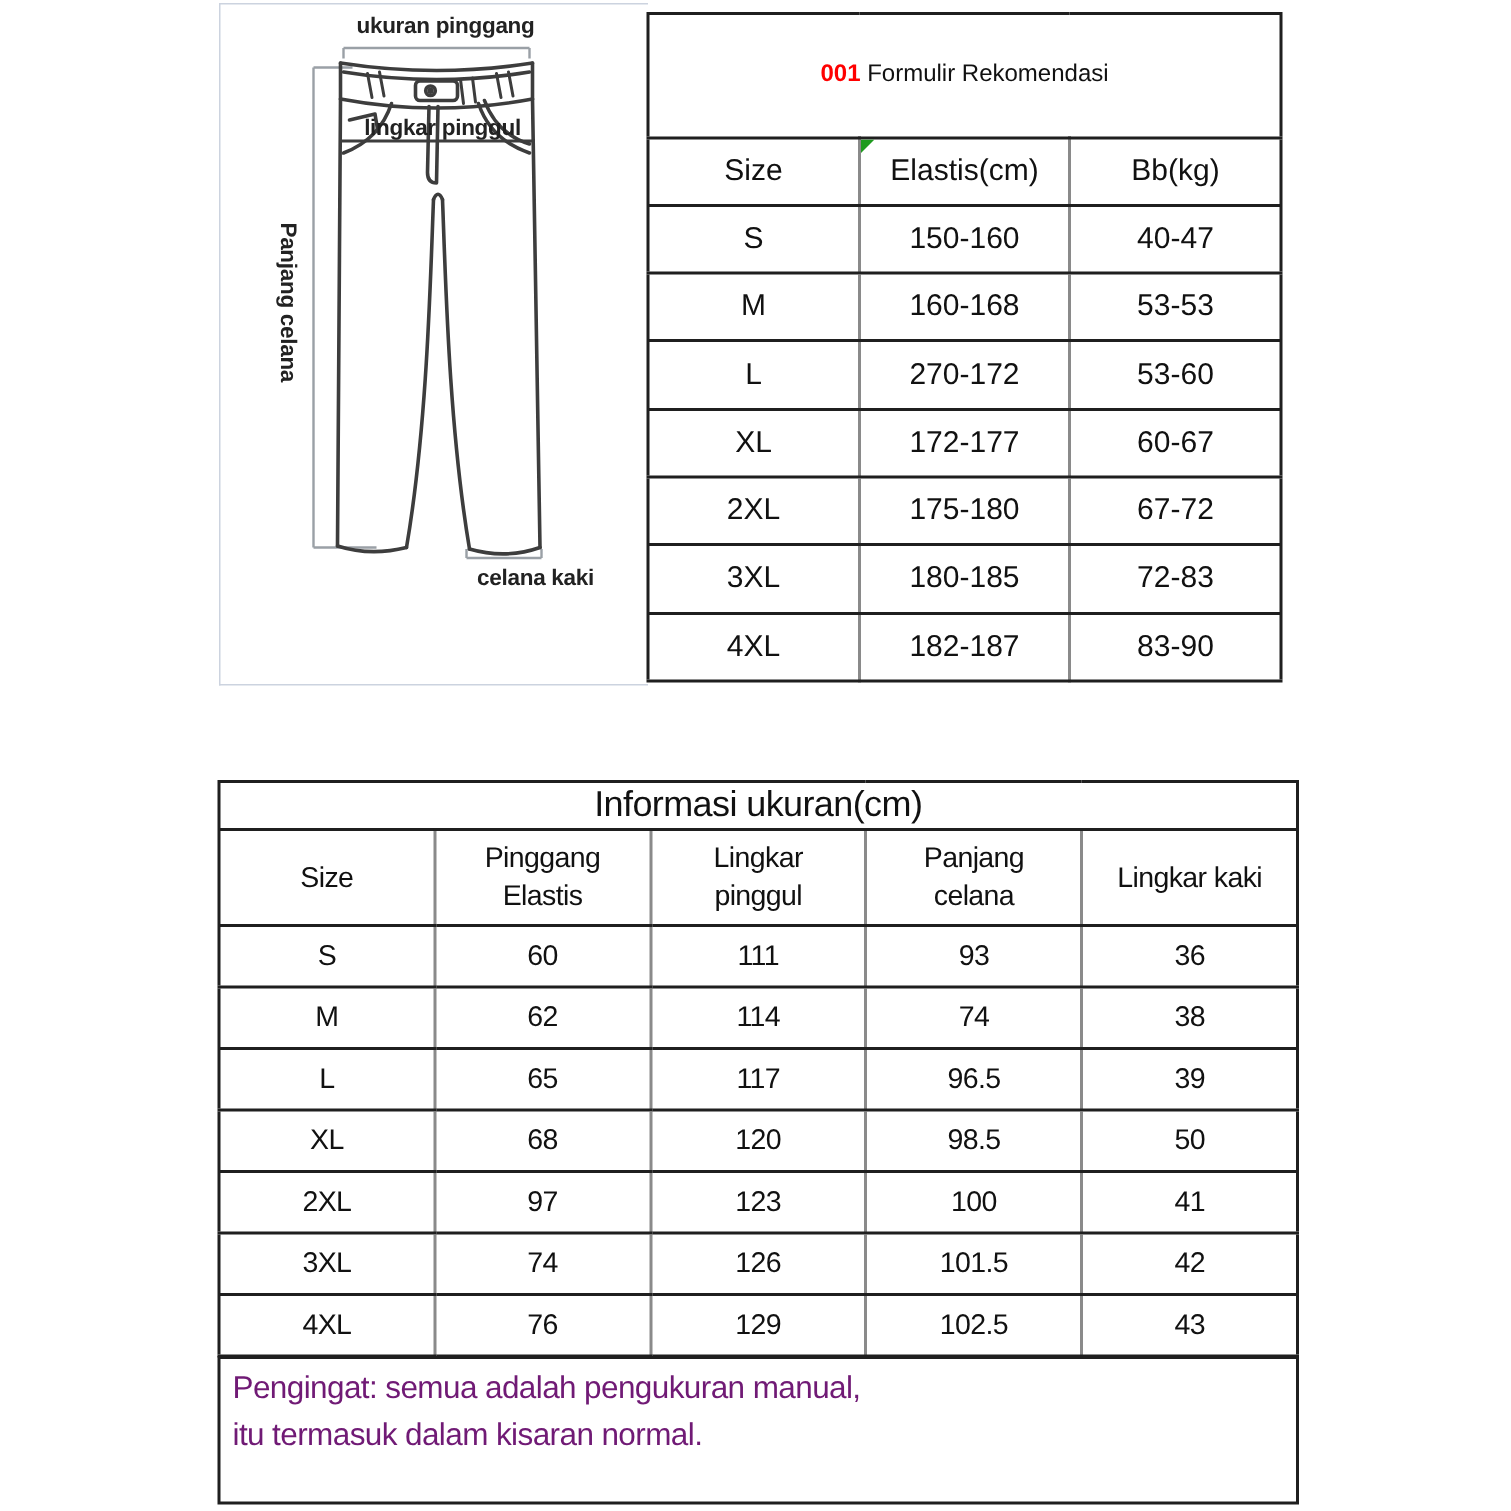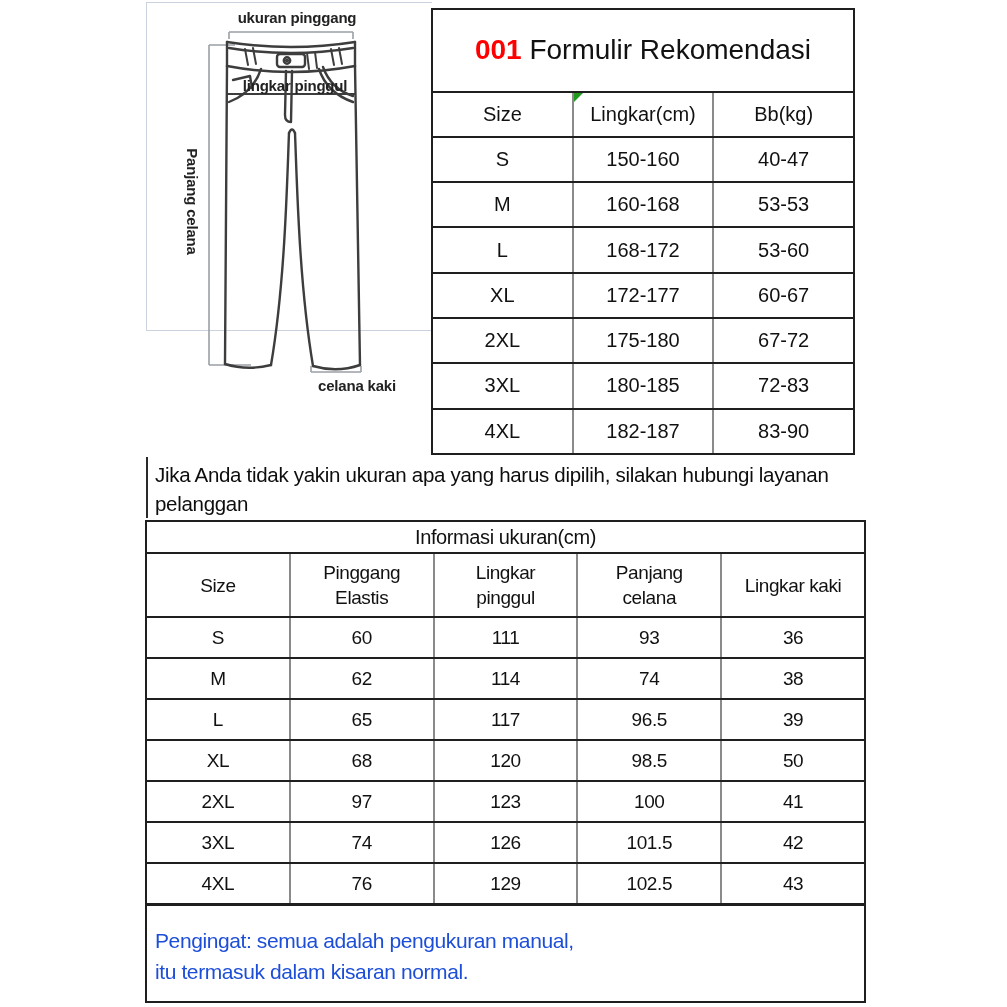--- a/index.html
+++ b/index.html
@@ -5,61 +5,61 @@
   :root{
     --accent-red:#ff0000; --marker-green:#1f9a1f; --border-dark:#1f1f1f;
     --border-gray:#8a8a8a; --image-border:#ccd3df; --pants-line:#3d3d3d; --measure-line:#9aa0a6;
   }
   *{box-sizing:border-box; margin:0; padding:0;}
   body{width:1007px; height:1007px; background:#fff; position:relative;
        font-family:"Liberation Sans", sans-serif; color:#111;}
   .canvas{position:absolute; inset:0;}
 
   
-  .pants-panel{position:absolute; left:146px; top:2px; width:286px; height:329px;
+  .pants-panel{position:absolute; left:146px; top:2px; width:286px; height:455px;
     border-left:1px solid var(--image-border); border-top:1px solid var(--image-border);
     border-bottom:1px solid var(--image-border); background:#fff;}
   .pants-panel svg{position:absolute; left:0; top:0;}
   .diag-label{position:absolute; font-size:15px; font-weight:bold; color:#222;
     text-align:center; letter-spacing:-0.2px; white-space:nowrap;}
   .lbl-waist{top:6px; left:75px; width:150px;}
   .lbl-hip{top:74px; left:68px; width:160px;}
   .lbl-length{top:190px; left:-20px; width:130px; transform:rotate(90deg);}
   .lbl-leg{top:374px; left:150px; width:120px;}
 
   
   table{border-collapse:collapse; table-layout:fixed; background:#fff;}
   td,th{border-top:2px solid var(--border-dark); border-bottom:2px solid var(--border-dark);
         border-left:2px solid var(--border-gray); border-right:2px solid var(--border-gray);
         text-align:center; vertical-align:middle; font-weight:normal; position:relative;}
   table{border:2px solid var(--border-dark);}
   td:first-child,th:first-child{border-left:none;} td:last-child,th:last-child{border-right:none;}
 
   .table1{position:absolute; left:431px; top:8px; width:424px; height:447px; font-size:20px;}
-  .table1 .title-row td{height:82px; font-size:28px;}
+  .table1 .title-row td{height:82px; font-size:16px;}
   .table1 .title-code{color:var(--accent-red); font-weight:bold;}
   .table1 .head-row th{height:45px;}
   .table1 .data-row td{height:45px;}
   .corner-marker{position:absolute; left:0; top:0; width:9px; height:9px;}
 
   .table2{position:absolute; left:145px; top:520px; width:721px; height:384px;
           font-size:19px; letter-spacing:-0.4px;}
-  .table2 .title-row td{height:32px; font-size:20px;}
+  .table2 .title-row td{height:32px; font-size:24px;}
   .table2 .head-row th{height:64px; line-height:25px; padding:0 22px;}
   .table2 .data-row td{height:41px;}
 
   
   .note{position:absolute; left:146px; top:457px; width:714px; height:61px;
         border-left:2px solid #2a2a2a; padding:3px 0 0 7px;
         font-size:20.5px; line-height:29px; letter-spacing:-0.3px; color:#0d0d0d;}
 
   
   .reminder{position:absolute; left:145px; top:904px; width:721px; height:99px;
-        border:2px solid var(--border-dark); padding:19px 0 0 8px;
-        font-size:21px; line-height:31px; letter-spacing:-0.4px; color:#1d4ed8;}
+        border:2px solid var(--border-dark); padding:4px 0 0 8px;
+        font-size:21px; line-height:31px; letter-spacing:-0.4px; color:#701a75;}
 </style>
 </head>
 <body>
 
 <div class="canvas">
 
   <div class="pants-panel">
     <svg width="286" height="455" viewBox="0 0 286 455">
 
       <g stroke="#9aa0a6" stroke-width="1.6" fill="none">
@@ -106,37 +106,37 @@
         <td colspan="3">
           <span class="title-code">001</span><span> Formulir Rekomendasi</span>
         </td>
       </tr>
       <tr class="head-row">
         <th>Size</th>
         <th>
           <svg class="corner-marker" viewBox="0 0 9 9">
               <polygon points="0,0 9,0 0,9" fill="#1f9a1f"></polygon>
             </svg>
-          <span>Lingkar(cm)</span>
+          <span>Elastis(cm)</span>
         </th>
         <th>Bb(kg)</th>
       </tr>
       <tr class="data-row">
           <td>S</td>
           <td>150-160</td>
           <td>40-47</td>
         </tr>
       <tr class="data-row">
           <td>M</td>
           <td>160-168</td>
           <td>53-53</td>
         </tr>
       <tr class="data-row">
           <td>L</td>
-          <td>168-172</td>
+          <td>270-172</td>
           <td>53-60</td>
         </tr>
       <tr class="data-row">
           <td>XL</td>
           <td>172-177</td>
           <td>60-67</td>
         </tr>
       <tr class="data-row">
           <td>2XL</td>
           <td>175-180</td>
@@ -148,24 +148,20 @@
           <td>72-83</td>
         </tr>
       <tr class="data-row">
           <td>4XL</td>
           <td>182-187</td>
           <td>83-90</td>
         </tr>
     </tbody>
   </table>
 
-  <div class="note">
-    <div>Jika Anda tidak yakin ukuran apa yang harus dipilih, silakan hubungi layanan pelanggan</div>
-    <div>online kami dan kami akan merekomendasikan ukuran yang tepat untuk Anda!</div>
-  </div>
 
   <table class="table2">
     <tbody>
       <tr class="title-row">
         <td colspan="5">Informasi ukuran(cm)</td>
       </tr>
       <tr class="head-row">
         <th>Size</th>
         <th>Pinggang Elastis</th>
         <th>Lingkar pinggul</th>

